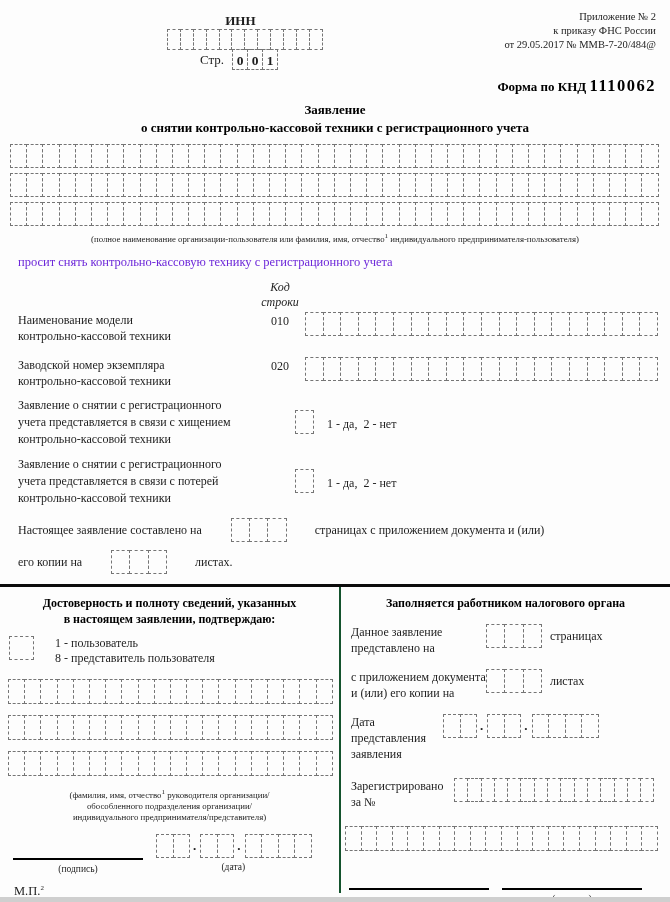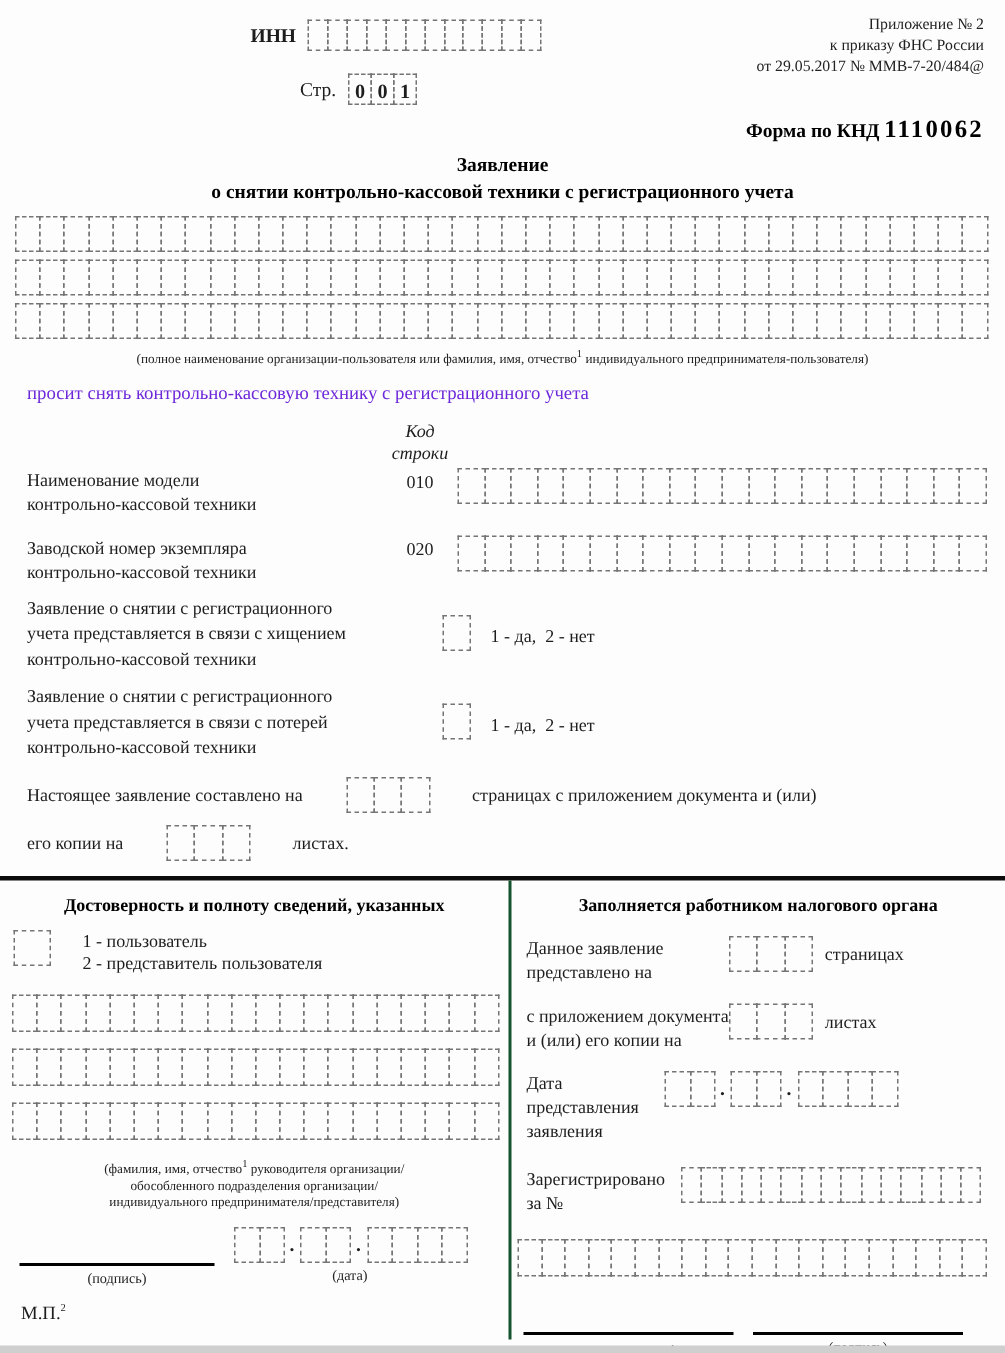--- a/index.html
+++ b/index.html
@@ -23,21 +23,21 @@
   .cells.c1o  .cell{width:25px;}
   .cells.c3   .cell{width:19.3px;}
   .cells.fio  .cell{width:17.2px;height:25px;}
   .cells.dd   .cell{width:17.5px;}
   .cells.reg  .cell{width:14.3px;}
   .cells.insp .cell{width:16.6px;height:25px;}
   .date-group{display:inline-flex;align-items:center;}
   .dsep{font-weight:bold;padding:0 4px;font-size:13px;line-height:24px;}
   
   .top{position:relative;height:95px;}
-  .inn-row{position:absolute;left:167px;top:13px;display:flex;align-items:center;}
+  .inn-row{position:absolute;left:167px;top:13px;display:flex;align-items:center;flex-direction:column;}
   .inn-row .lbl{font-size:13px;font-weight:bold;margin-right:8px;}
   .str-row{position:absolute;left:200px;top:49px;display:flex;align-items:center;}
   .str-row .lbl{font-size:13px;margin-right:8px;}
   .appendix{position:absolute;right:14px;top:10px;text-align:right;font-size:10.5px;line-height:14px;color:#222;}
   .form-code{position:absolute;right:14px;top:76px;font-weight:bold;font-size:13px;color:#000;}
   .form-code .num{font-size:16.5px;letter-spacing:1.5px;}
   
   .title{margin-top:6px;text-align:center;font-weight:bold;font-size:13px;line-height:18px;color:#000;}
   
   .org-block{margin:7px 10px 0 10px;}
@@ -372,28 +372,29 @@
         <span class="cell"></span>
       </span>
     <span class="txt">листах.</span>
   </div>
 
   <div class="bottom">
 
     <div class="col-l">
       <div class="sec-h">
         <div>Достоверность и полноту сведений, указанных</div>
+        <div>в настоящем заявлении, подтверждаю:</div>
       </div>
       <div class="opt">
         <span class="cells c1o">
             <span class="cell"></span>
           </span>
         <div class="opt-texts">
           <div>1 - пользователь</div>
-          <div>2 - представитель пользователя</div>
+          <div>8 - представитель пользователя</div>
         </div>
       </div>
       <div class="fio-rows">
         <div class="cells fio">
             <span class="cell"></span>
             <span class="cell"></span>
             <span class="cell"></span>
             <span class="cell"></span>
             <span class="cell"></span>
             <span class="cell"></span>

